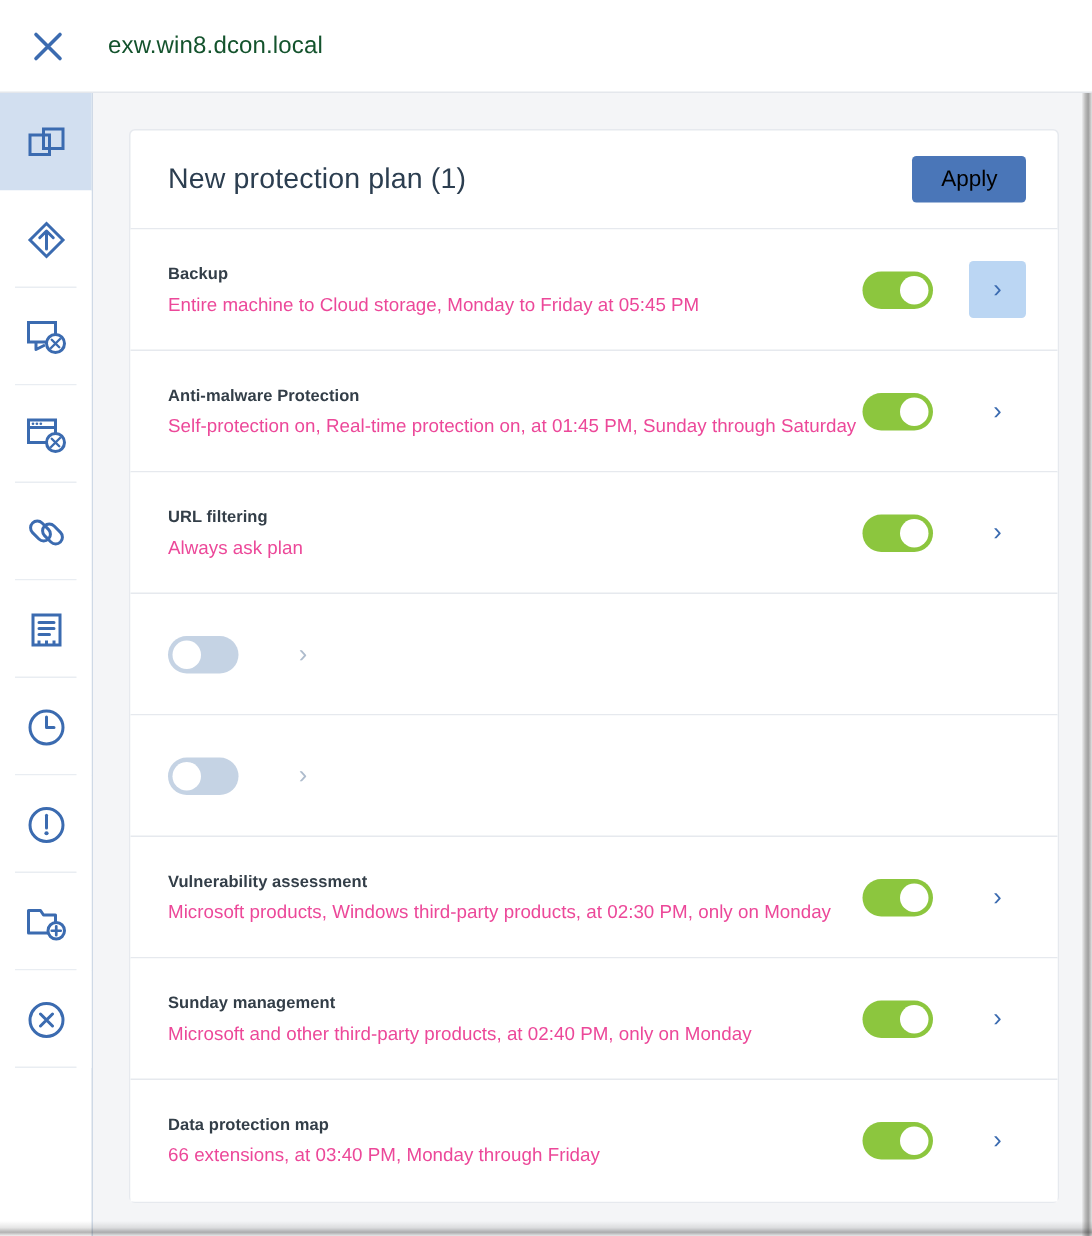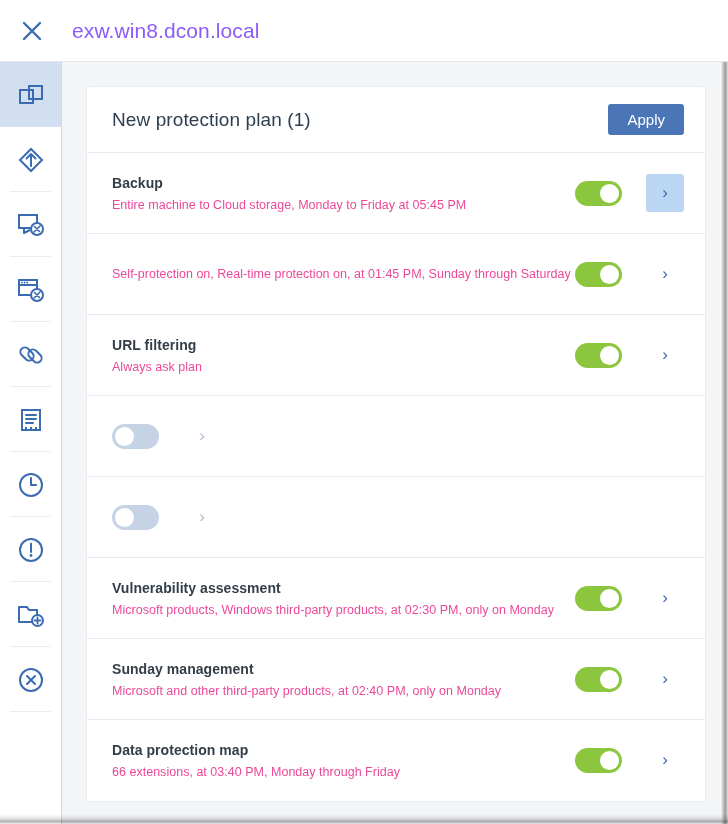--- a/index.html
+++ b/index.html
@@ -28,22 +28,22 @@
     border-bottom: 1px solid #e4e7ec;
   }
   .close-btn {
     width: 46px; height: 46px;
     margin-left: 9px;
     display: flex; align-items: center; justify-content: center;
     cursor: pointer;
   }
   .close-btn svg { display: block; }
   .window-title {
-    font-size: 21px;
-    color: #8b5cf6;
+    font-size: 16px;
+    color: #14532d;
     margin-left: 17px;
     letter-spacing: 0.1px;
     white-space: nowrap;
   }
 
   
   .body-wrap {
     position: absolute;
     top: 62px; left: 0;
     width: 728px; height: 762px;
@@ -105,21 +105,21 @@
     padding: 0 21px 0 25px;
     border-bottom: 1px solid #e6e9ee;
   }
   .card-title {
     font-size: 19px;
     color: #2c3e50;
     letter-spacing: .1px;
   }
   .apply-btn {
     background: #4a76b8;
-    color: #ffffff;
+    color: #000000;
     font-size: 15px;
     border: none;
     border-radius: 3px;
     padding: 0 19px;
     height: 31px;
     line-height: 31px;
     cursor: pointer;
     font-family: "Liberation Sans", sans-serif;
   }
 
@@ -134,21 +134,21 @@
   }
   .plan-row:last-child { border-bottom: none; }
   .row-texts {
     flex: 1 1 auto;
     min-width: 0;
     display: flex;
     flex-direction: column;
     justify-content: center;
   }
   .row-title {
-    font-size: 14px;
+    font-size: 11px;
     font-weight: bold;
     color: #333e48;
     margin-bottom: 7px;
     letter-spacing: .05px;
   }
   .row-sub {
     font-size: 12.5px;
     color: #ec4899;
     letter-spacing: .02px;
   }
@@ -346,20 +346,21 @@
             <div class="toggle on">
                 <span class="knob"></span>
               </div>
             <div class="chev highlight">
                 <span>›</span>
               </div>
           </div>
 
           <div class="plan-row">
             <div class="row-texts">
+              <div class="row-title">Anti-malware Protection</div>
               <div class="row-sub">Self-protection on, Real-time protection on, at 01:45 PM, Sunday through Saturday</div>
             </div>
             <div class="toggle on">
                 <span class="knob"></span>
               </div>
             <div class="chev">
                 <span>›</span>
               </div>
           </div>
 

